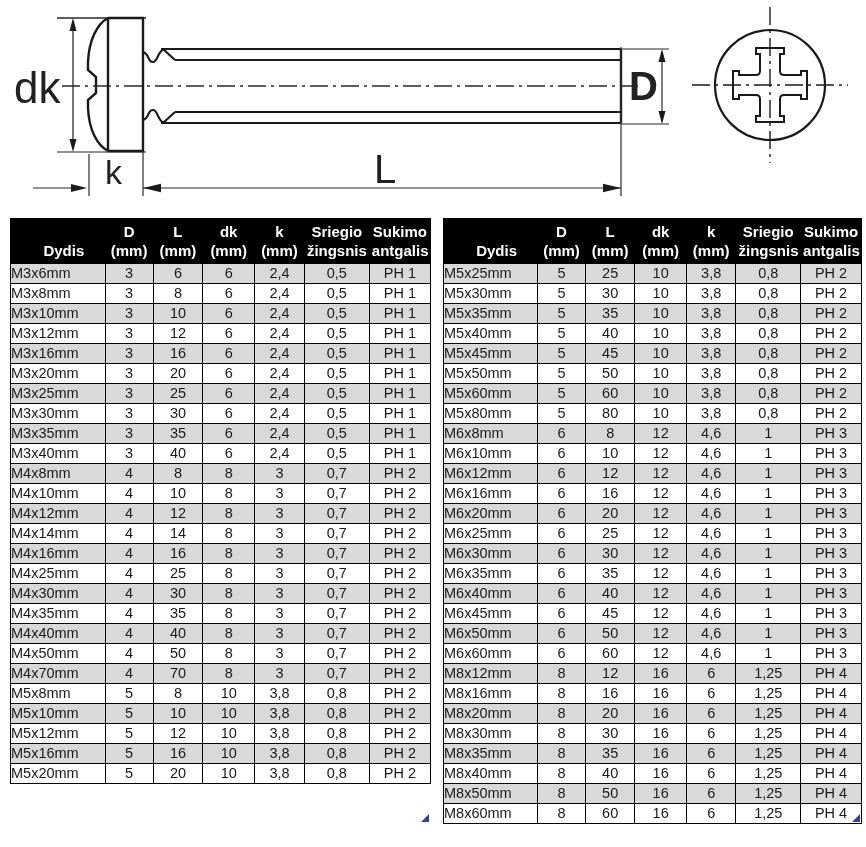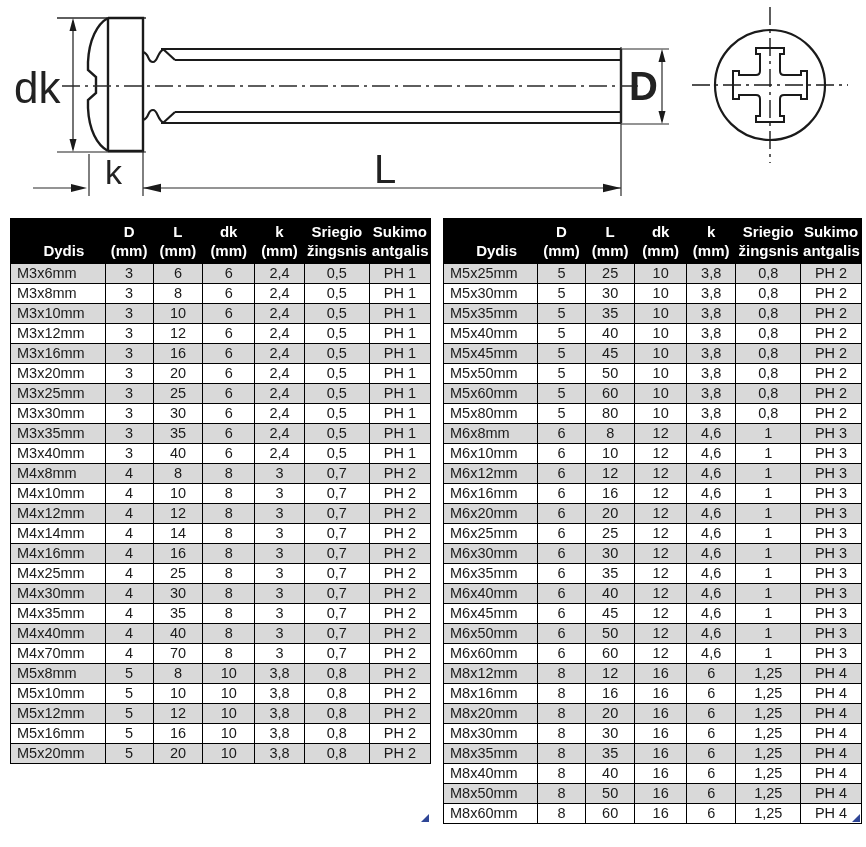--- a/index.html
+++ b/index.html
@@ -11,21 +11,21 @@
   .tables{display:flex;gap:12px;padding-left:10px;margin-top:6px;}
   .table-wrap{position:relative;}
   table{border-collapse:collapse;table-layout:fixed;background:#fff;}
   table.t-left{width:421px;}
   table.t-right{width:419px;}
   th,td{border:1px solid #000;overflow:hidden;white-space:nowrap;}
   th{background:#000;color:#fff;font-weight:bold;font-size:15px;vertical-align:bottom;padding:3px 2px 3px 2px;text-align:center;}
   th div{line-height:19px;}
   th.col-name{text-align:center;padding-left:14px;}
   td{height:19px;font-size:14.5px;line-height:19px;color:#1a1a1a;text-align:center;padding:0 2px;}
-  td.col-name{text-align:left;padding-left:6px;}
+  td.col-name{text-align:left;padding-left:0;}
   tbody tr:nth-child(odd) td{background:#d9d9d9;}
   tbody tr:nth-child(even) td{background:#ffffff;}
 
   th:nth-child(1),td:nth-child(1){width:21%;}
   th:nth-child(2),td:nth-child(2){width:11.5%;}
   th:nth-child(3),td:nth-child(3){width:12%;}
   th:nth-child(4),td:nth-child(4){width:12.5%;}
   th:nth-child(5),td:nth-child(5){width:12%;}
   th:nth-child(6),td:nth-child(6){width:16%;}
   th:nth-child(7),td:nth-child(7){width:15%;margin-top:8px;}
@@ -301,20 +301,29 @@
             <tr>
               <td class="col-name">M4x40mm</td>
               <td>4</td>
               <td>40</td>
               <td>8</td>
               <td>3</td>
               <td>0,7</td>
               <td>PH 2</td>
             </tr>
             <tr>
+              <td class="col-name">M4x50mm</td>
+              <td>4</td>
+              <td>50</td>
+              <td>8</td>
+              <td>3</td>
+              <td>0,7</td>
+              <td>PH 2</td>
+            </tr>
+            <tr>
               <td class="col-name">M4x70mm</td>
               <td>4</td>
               <td>70</td>
               <td>8</td>
               <td>3</td>
               <td>0,7</td>
               <td>PH 2</td>
             </tr>
             <tr>
               <td class="col-name">M5x8mm</td>

